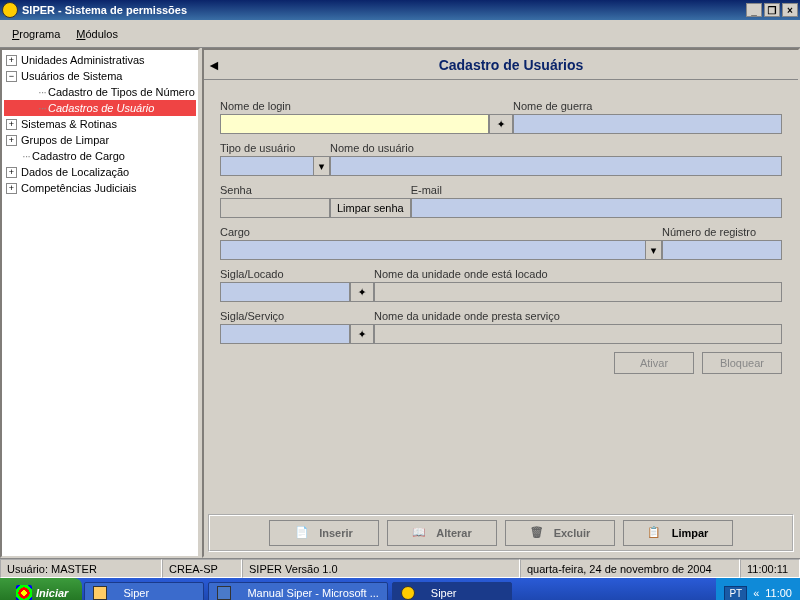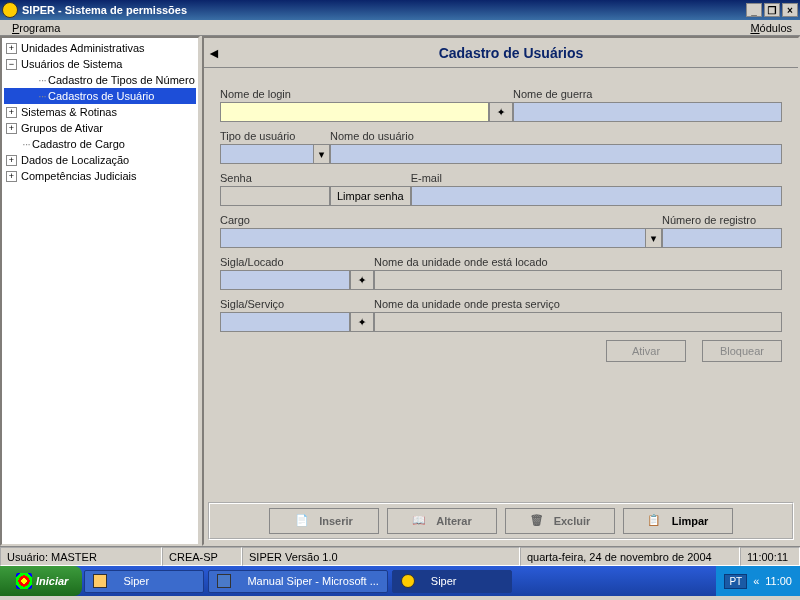--- a/index.html
+++ b/index.html
@@ -4,30 +4,30 @@
 <style>
 * { box-sizing: border-box; margin: 0; padding: 0; font-family: Tahoma, sans-serif; font-size: 11px; }
 body { background: #d4d0c8; width: 800px; height: 600px; overflow: hidden; }
 
 .titlebar { background: linear-gradient(to bottom, #0a246a, #3a6ea5); color: white; height: 20px; display: flex; align-items: center; padding: 0 2px; font-weight: bold; }
 .titlebar-icon { width: 16px; height: 16px; background: #ffcc00; border-radius: 50%; margin-right: 4px; border: 1px solid #333; }
 .titlebar-text { flex: 1; font-size: 11px; }
 .titlebar-btns { display: flex; gap: 2px; }
 .titlebar-btn { width: 16px; height: 14px; background: #d4d0c8; border: 1px solid #888; display: flex; align-items: center; justify-content: center; font-size: 10px; font-weight: bold; color: #000; cursor: pointer; }
 
-.menubar { background: #d4d0c8; height: 16px; display: flex; align-items: center; border-bottom: 1px solid #888; padding-left: 4px; justify-content: space-between; }
+.menubar { background: #d4d0c8; height: 28px; display: flex; align-items: center; border-bottom: 1px solid #888; padding-left: 4px; }
 .menu-item { padding: 2px 8px; cursor: pointer; }
 .menu-item span { text-decoration: underline; }
 
 .main { display: flex; height: 510px; }
 
 .tree-panel { width: 200px; background: white; border: 2px inset #d4d0c8; overflow: auto; padding: 2px; }
 .tree-node { display: flex; align-items: center; height: 16px; padding-left: 2px; cursor: pointer; white-space: nowrap; }
 .tree-toggle { width: 11px; height: 11px; border: 1px solid #888; display: flex; align-items: center; justify-content: center; font-size: 9px; margin-right: 4px; background: white; line-height: 1; }
-.tree-node.selected { background: #1d4ed8; color: white; }
+.tree-node.selected { background: #ef4444; color: white; font-style: italic; }
 .tree-node.lvl1 { padding-left: 18px; }
 .tree-node.lvl2 { padding-left: 34px; }
 .tree-dotted::before { content: "···"; color: #888; margin-right: 2px; letter-spacing: -1px; }
 
 .content { flex: 1; display: flex; flex-direction: column; border: 2px inset #d4d0c8; background: #d4d0c8; margin-left: 2px; }
 .content-header { height: 30px; display: flex; align-items: center; border-bottom: 1px solid #888; background: #d4d0c8; }
 .back-arrow { width: 20px; text-align: center; font-size: 14px; cursor: pointer; }
 .content-title { flex: 1; text-align: center; color: #0a246a; font-weight: bold; font-size: 14px; }
 
 .form-area { flex: 1; padding: 20px 16px 8px 16px; overflow: auto; }
@@ -35,21 +35,21 @@
 .form-group { display: flex; flex-direction: column; }
 .form-label { color: #333; margin-bottom: 2px; }
 .form-input { height: 20px; border: 1px solid #888; background: #c0cde8; padding: 0 3px; }
 .form-input.yellow { background: #ffffcc; }
 .form-input.gray { background: #d4d0c8; }
 .form-input.dropdown { background: #c0cde8; position: relative; }
 .dropdown-btn { position: absolute; right: 0; top: 0; width: 16px; height: 100%; background: #d4d0c8; border-left: 1px solid #888; display: flex; align-items: center; justify-content: center; cursor: pointer; }
 .icon-btn { width: 24px; height: 20px; border: 1px solid #888; background: #d4d0c8; display: flex; align-items: center; justify-content: center; cursor: pointer; }
 .small-btn { height: 20px; border: 1px solid #888; background: #d4d0c8; padding: 0 6px; cursor: pointer; }
 
-.action-row { display: flex; justify-content: flex-end; gap: 16px; margin-top: 8px; }
+.action-row { display: flex; justify-content: flex-end; gap: 8px; margin-top: 8px; }
 .action-btn { width: 80px; height: 22px; border: 1px solid #888; background: #d4d0c8; cursor: pointer; color: #888; }
 
 .bottom-toolbar { height: 38px; border: 2px groove #fff; margin: 4px; display: flex; align-items: center; justify-content: center; gap: 8px; background: #d4d0c8; }
 .tb-btn { width: 110px; height: 26px; border: 1px solid #888; background: #d4d0c8; display: flex; align-items: center; justify-content: center; gap: 10px; cursor: pointer; font-weight: bold; color: #666; }
 .tb-btn.active { color: #000; }
 .tb-icon { width: 14px; height: 14px; display: inline-block; }
 
 .statusbar { height: 20px; display: flex; border-top: 1px solid #888; background: #d4d0c8; }
 .status-cell { border: 1px inset #fff; padding: 2px 6px; display: flex; align-items: center; }
 
@@ -95,21 +95,21 @@
       </div>
     <div class="tree-node lvl2 tree-dotted selected">
         <span>Cadastros de Usuário</span>
       </div>
     <div class="tree-node">
         <div class="tree-toggle">+</div>
         <span>Sistemas &amp; Rotinas</span>
       </div>
     <div class="tree-node">
         <div class="tree-toggle">+</div>
-        <span>Grupos de Ativar</span>
+        <span>Grupos de Limpar</span>
       </div>
     <div class="tree-node lvl1 tree-dotted">
         <span>Cadastro de Cargo</span>
       </div>
     <div class="tree-node">
         <div class="tree-toggle">+</div>
         <span>Dados de Localização</span>
       </div>
     <div class="tree-node">
         <div class="tree-toggle">+</div>

